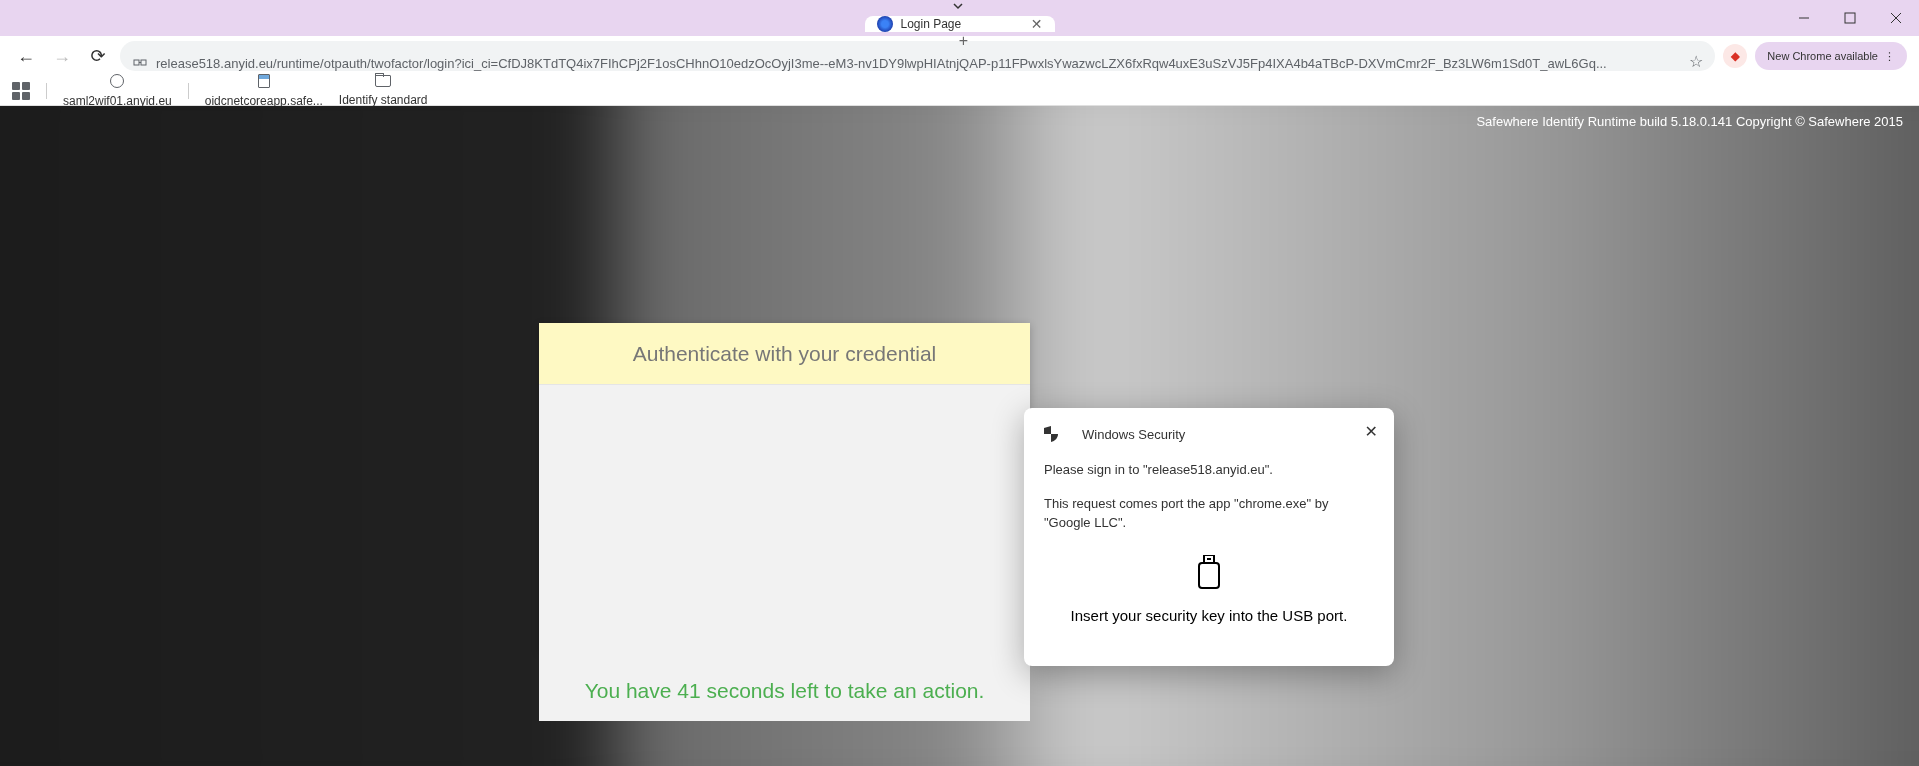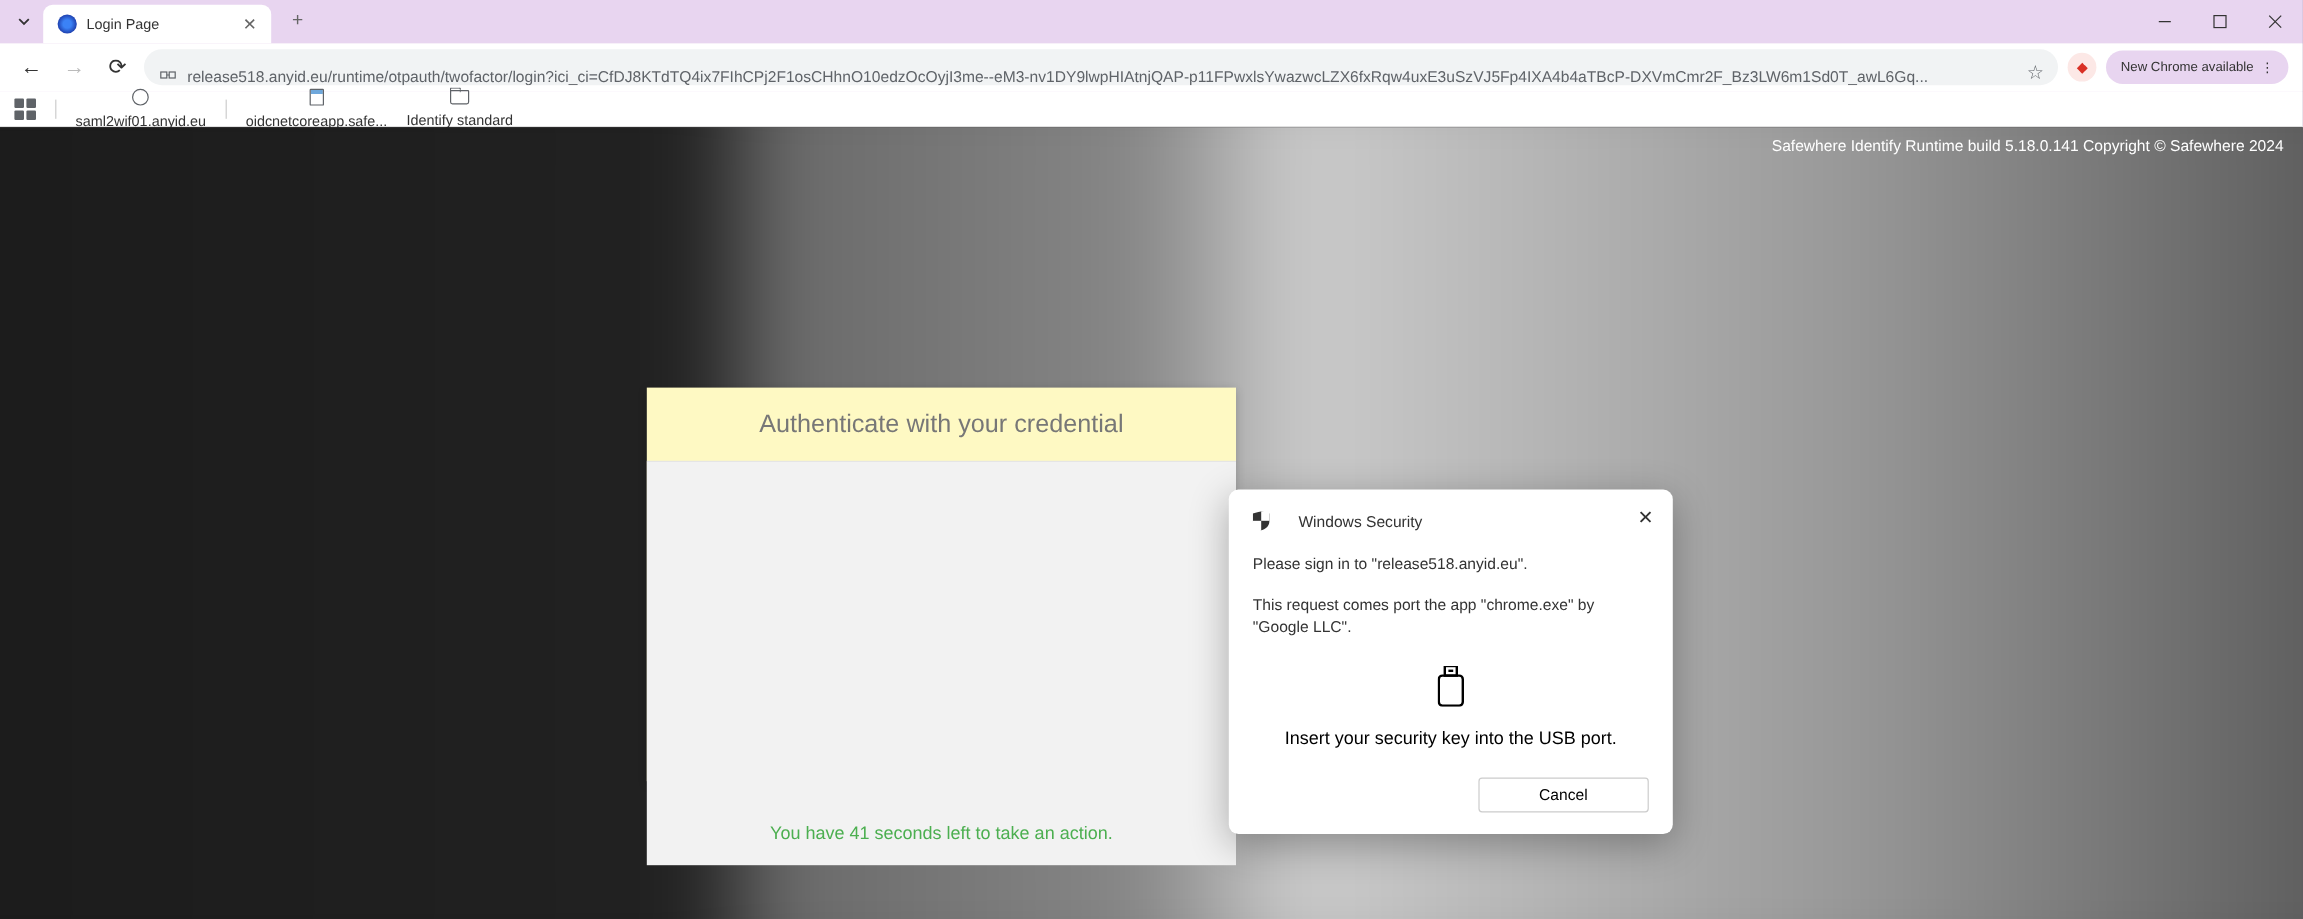--- a/index.html
+++ b/index.html
@@ -14,20 +14,21 @@
       overflow: hidden;
       background: #e8d5f0;
     }
     .tab-bar {
       height: 36px;
       background: #e8d5f0;
       display: flex;
       align-items: center;
       padding: 0 8px;
       position: relative;
+      flex-direction: column;
     }
     .tab-dropdown {
       width: 24px;
       height: 24px;
       border-radius: 12px;
       display: flex;
       align-items: center;
       justify-content: center;
       margin-right: 4px;
       cursor: pointer;
@@ -283,21 +284,21 @@
       line-height: 2.3;
       text-align: justify;
       text-align-last: left;
     }
     .auth-countdown {
       position: absolute;
       bottom: 18px;
       left: 0;
       right: 0;
       text-align: center;
-      font-size: 15px;
+      font-size: 21px;
       color: #4caf50;
     }
     .security-dialog {
       position: absolute;
       left: 1024px;
       top: 302px;
       width: 370px;
       background: #fff;
       border-radius: 8px;
       box-shadow: 0 8px 32px rgba(0,0,0,0.3);
@@ -439,21 +440,21 @@
     <span>oidcnetcoreapp.safe...</span>
   </div>
   <div class="bookmark-item">
     <div class="bookmark-folder"></div>
     <span>Identify standard</span>
   </div>
 </div>
 
 <div class="content-area">
   <div class="bg-blur"></div>
-  <div class="copyright-text">Safewhere Identify Runtime build 5.18.0.141 Copyright © Safewhere 2024</div>
+  <div class="copyright-text">Safewhere Identify Runtime build 5.18.0.141 Copyright © Safewhere 2015</div>
 
   <div class="auth-card">
     <div class="auth-header">Authenticate with your credential</div>
     <div class="auth-body">
       <div class="auth-countdown">You have 41 seconds left to take an action.</div>
     </div>
   </div>
 
   <div class="security-dialog">
     <span class="dialog-close">✕</span>
@@ -470,17 +471,14 @@
     <p class="dialog-text">Please sign in to "release518.anyid.eu".</p>
     <p class="dialog-text">This request comes port the app "chrome.exe" by "Google LLC".</p>
     <div class="usb-icon">
       <svg viewBox="0 0 22 34">
           <rect x="6" y="0" width="10" height="8" stroke="#000" stroke-width="2" fill="none"></rect>
           <rect x="9" y="3" width="4" height="2" fill="#000"></rect>
           <rect x="1" y="8" width="20" height="25" rx="3" stroke="#000" stroke-width="2" fill="none"></rect>
         </svg>
     </div>
     <div class="dialog-instruction">Insert your security key into the USB port.</div>
-    <div class="dialog-buttons">
-      <button class="cancel-btn">Cancel</button>
-    </div>
   </div>
 </div>
 
 </body></html>

